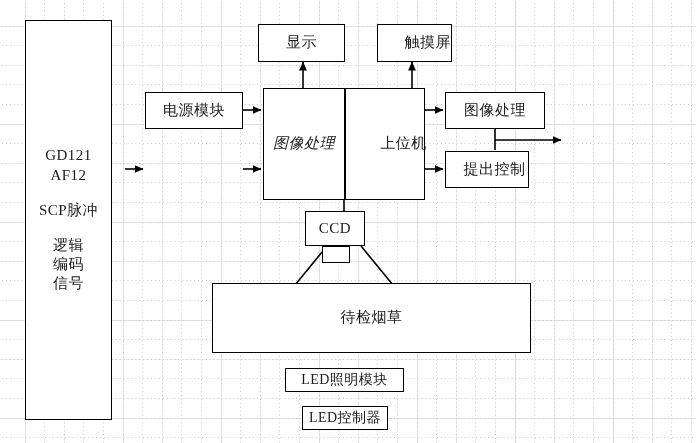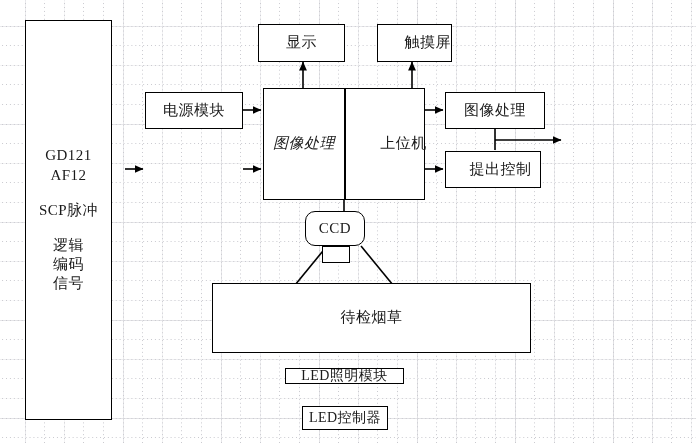--- a/index.html
+++ b/index.html
@@ -126,35 +126,35 @@
   </div>
 
   <div class="box" style="left:377px;top:24px;width:75px;height:38px;justify-content:flex-end;">
     <span class="lbl">触摸屏</span>
   </div>
 
   <div class="box" style="left:445px;top:92px;width:100px;height:37px;">
     <span class="lbl">图像处理</span>
   </div>
 
-  <div class="box" style="left:445px;top:151px;width:96px;height:37px;padding-left:15px;">
+  <div class="box" style="left:445px;top:151px;width:84px;height:37px;padding-left:15px;">
     <span class="lbl">提出控制</span>
   </div>
 
 
-  <div class="box" style="left:305px;top:211px;width:60px;height:35px;border-radius:10px;">
+  <div class="box" style="left:305px;top:211px;width:60px;height:35px;">
     <span class="lbl">CCD</span>
   </div>
   <div class="box" style="left:322px;top:246px;width:28px;height:17px;"></div>
 
   <div class="box" style="left:184px;top:283px;width:319px;height:70px;margin-left:28px;">
     <span class="lbl">待检烟草</span>
   </div>
 
-  <div class="box" style="left:285px;top:368px;width:119px;height:16px;">
+  <div class="box" style="left:285px;top:368px;width:119px;height:24px;">
     <span class="lbl tiny">LED照明模块</span>
   </div>
 
   <div class="box" style="left:302px;top:406px;width:86px;height:24px;">
     <span class="lbl tiny">LED控制器</span>
   </div>
 
 </div>
 
 </body></html>

